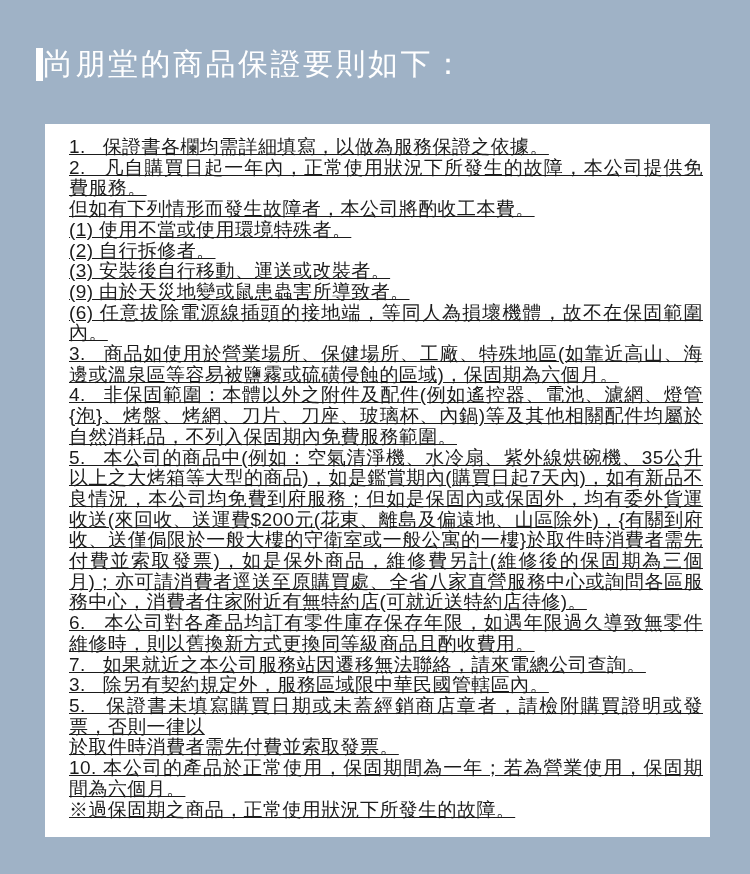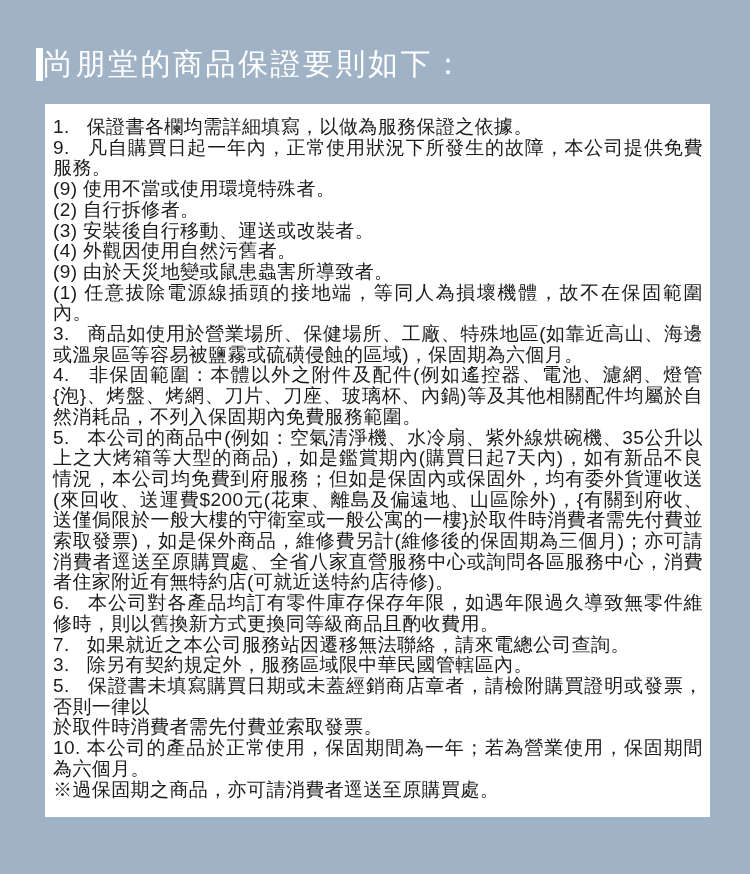--- a/index.html
+++ b/index.html
@@ -36,26 +36,27 @@
     margin-left: 27px;
     font-size: 30px;
     line-height: 38px;
     letter-spacing: 2.5px;
     font-weight: 500;
     white-space: nowrap;
   }
   .panel {
     position: absolute;
     left: 45px;
-    top: 104px;
+    top: 124px;
     width: 665px;
     height: 713px;
     box-sizing: border-box;
-    padding: 13px 7px 0 8px;
+    padding: 13px 7px 0 24px;
     overflow: hidden;
+    text-decoration: underline;
   }
   .panel p {
     margin: 0;
     padding: 0;
     font-size: 19px;
     line-height: 20.7px;
     letter-spacing: 0.4px;
     white-space: pre-wrap;
     word-break: break-all;
     overflow-wrap: anywhere;
@@ -70,50 +71,50 @@
 
   <div class="title-row">
     <div class="title-accent" style="background: rgb(255, 255, 255);"></div>
     <h1 class="title-text" style="margin: 0px; padding: 0px; color: rgb(255, 255, 255);">尚朋堂的商品保證要則如下：</h1>
   </div>
 
   <div class="panel" style="background: rgb(255, 255, 255); color: rgb(27, 27, 27);">
 
       <p>1.   保證書各欄均需詳細填寫，以做為服務保證之依據。</p>
 
-      <p>9.   凡自購買日起一年內，正常使用狀況下所發生的故障，本公司提供免費服務。</p>
+      <p>2.   凡自購買日起一年內，正常使用狀況下所發生的故障，本公司提供免費服務。</p>
 
+      <p>但如有下列情形而發生故障者，本公司將酌收工本費。</p>
 
-      <p>(9) 使用不當或使用環境特殊者。</p>
+      <p>(1) 使用不當或使用環境特殊者。</p>
 
       <p>(2) 自行拆修者。</p>
 
       <p>(3) 安裝後自行移動、運送或改裝者。</p>
 
-      <p>(4) 外觀因使用自然污舊者。</p>
 
       <p>(9) 由於天災地變或鼠患蟲害所導致者。</p>
 
-      <p>(1) 任意拔除電源線插頭的接地端，等同人為損壞機體，故不在保固範圍內。</p>
+      <p>(6) 任意拔除電源線插頭的接地端，等同人為損壞機體，故不在保固範圍內。</p>
 
       <p>3.   商品如使用於營業場所、保健場所、工廠、特殊地區(如靠近高山、海邊或溫泉區等容易被鹽霧或硫磺侵蝕的區域)，保固期為六個月。</p>
 
       <p>4.   非保固範圍：本體以外之附件及配件(例如遙控器、電池、濾網、燈管{泡}、烤盤、烤網、刀片、刀座、玻璃杯、內鍋)等及其他相關配件均屬於自然消耗品，不列入保固期內免費服務範圍。</p>
 
       <p>5.   本公司的商品中(例如：空氣清淨機、水冷扇、紫外線烘碗機、35公升以上之大烤箱等大型的商品)，如是鑑賞期內(購買日起7天內)，如有新品不良情況，本公司均免費到府服務；但如是保固內或保固外，均有委外貨運收送(來回收、送運費$200元(花東、離島及偏遠地、山區除外)，{有關到府收、送僅侷限於一般大樓的守衛室或一般公寓的一樓}於取件時消費者需先付費並索取發票)，如是保外商品，維修費另計(維修後的保固期為三個月)；亦可請消費者逕送至原購買處、全省八家直營服務中心或詢問各區服務中心，消費者住家附近有無特約店(可就近送特約店待修)。</p>
 
       <p>6.   本公司對各產品均訂有零件庫存保存年限，如遇年限過久導致無零件維修時，則以舊換新方式更換同等級商品且酌收費用。</p>
 
       <p>7.   如果就近之本公司服務站因遷移無法聯絡，請來電總公司查詢。</p>
 
       <p>3.   除另有契約規定外，服務區域限中華民國管轄區內。</p>
 
       <p>5.   保證書未填寫購買日期或未蓋經銷商店章者，請檢附購買證明或發票，否則一律以</p>
 
       <p>於取件時消費者需先付費並索取發票。</p>
 
       <p>10. 本公司的產品於正常使用，保固期間為一年；若為營業使用，保固期間為六個月。</p>
 
-      <p>※過保固期之商品，亦可請消費者逕送至原購買處。</p>
+      <p>※過保固期之商品，正常使用狀況下所發生的故障。</p>
 
     </div>
 
 </div>
 
 </body></html>

